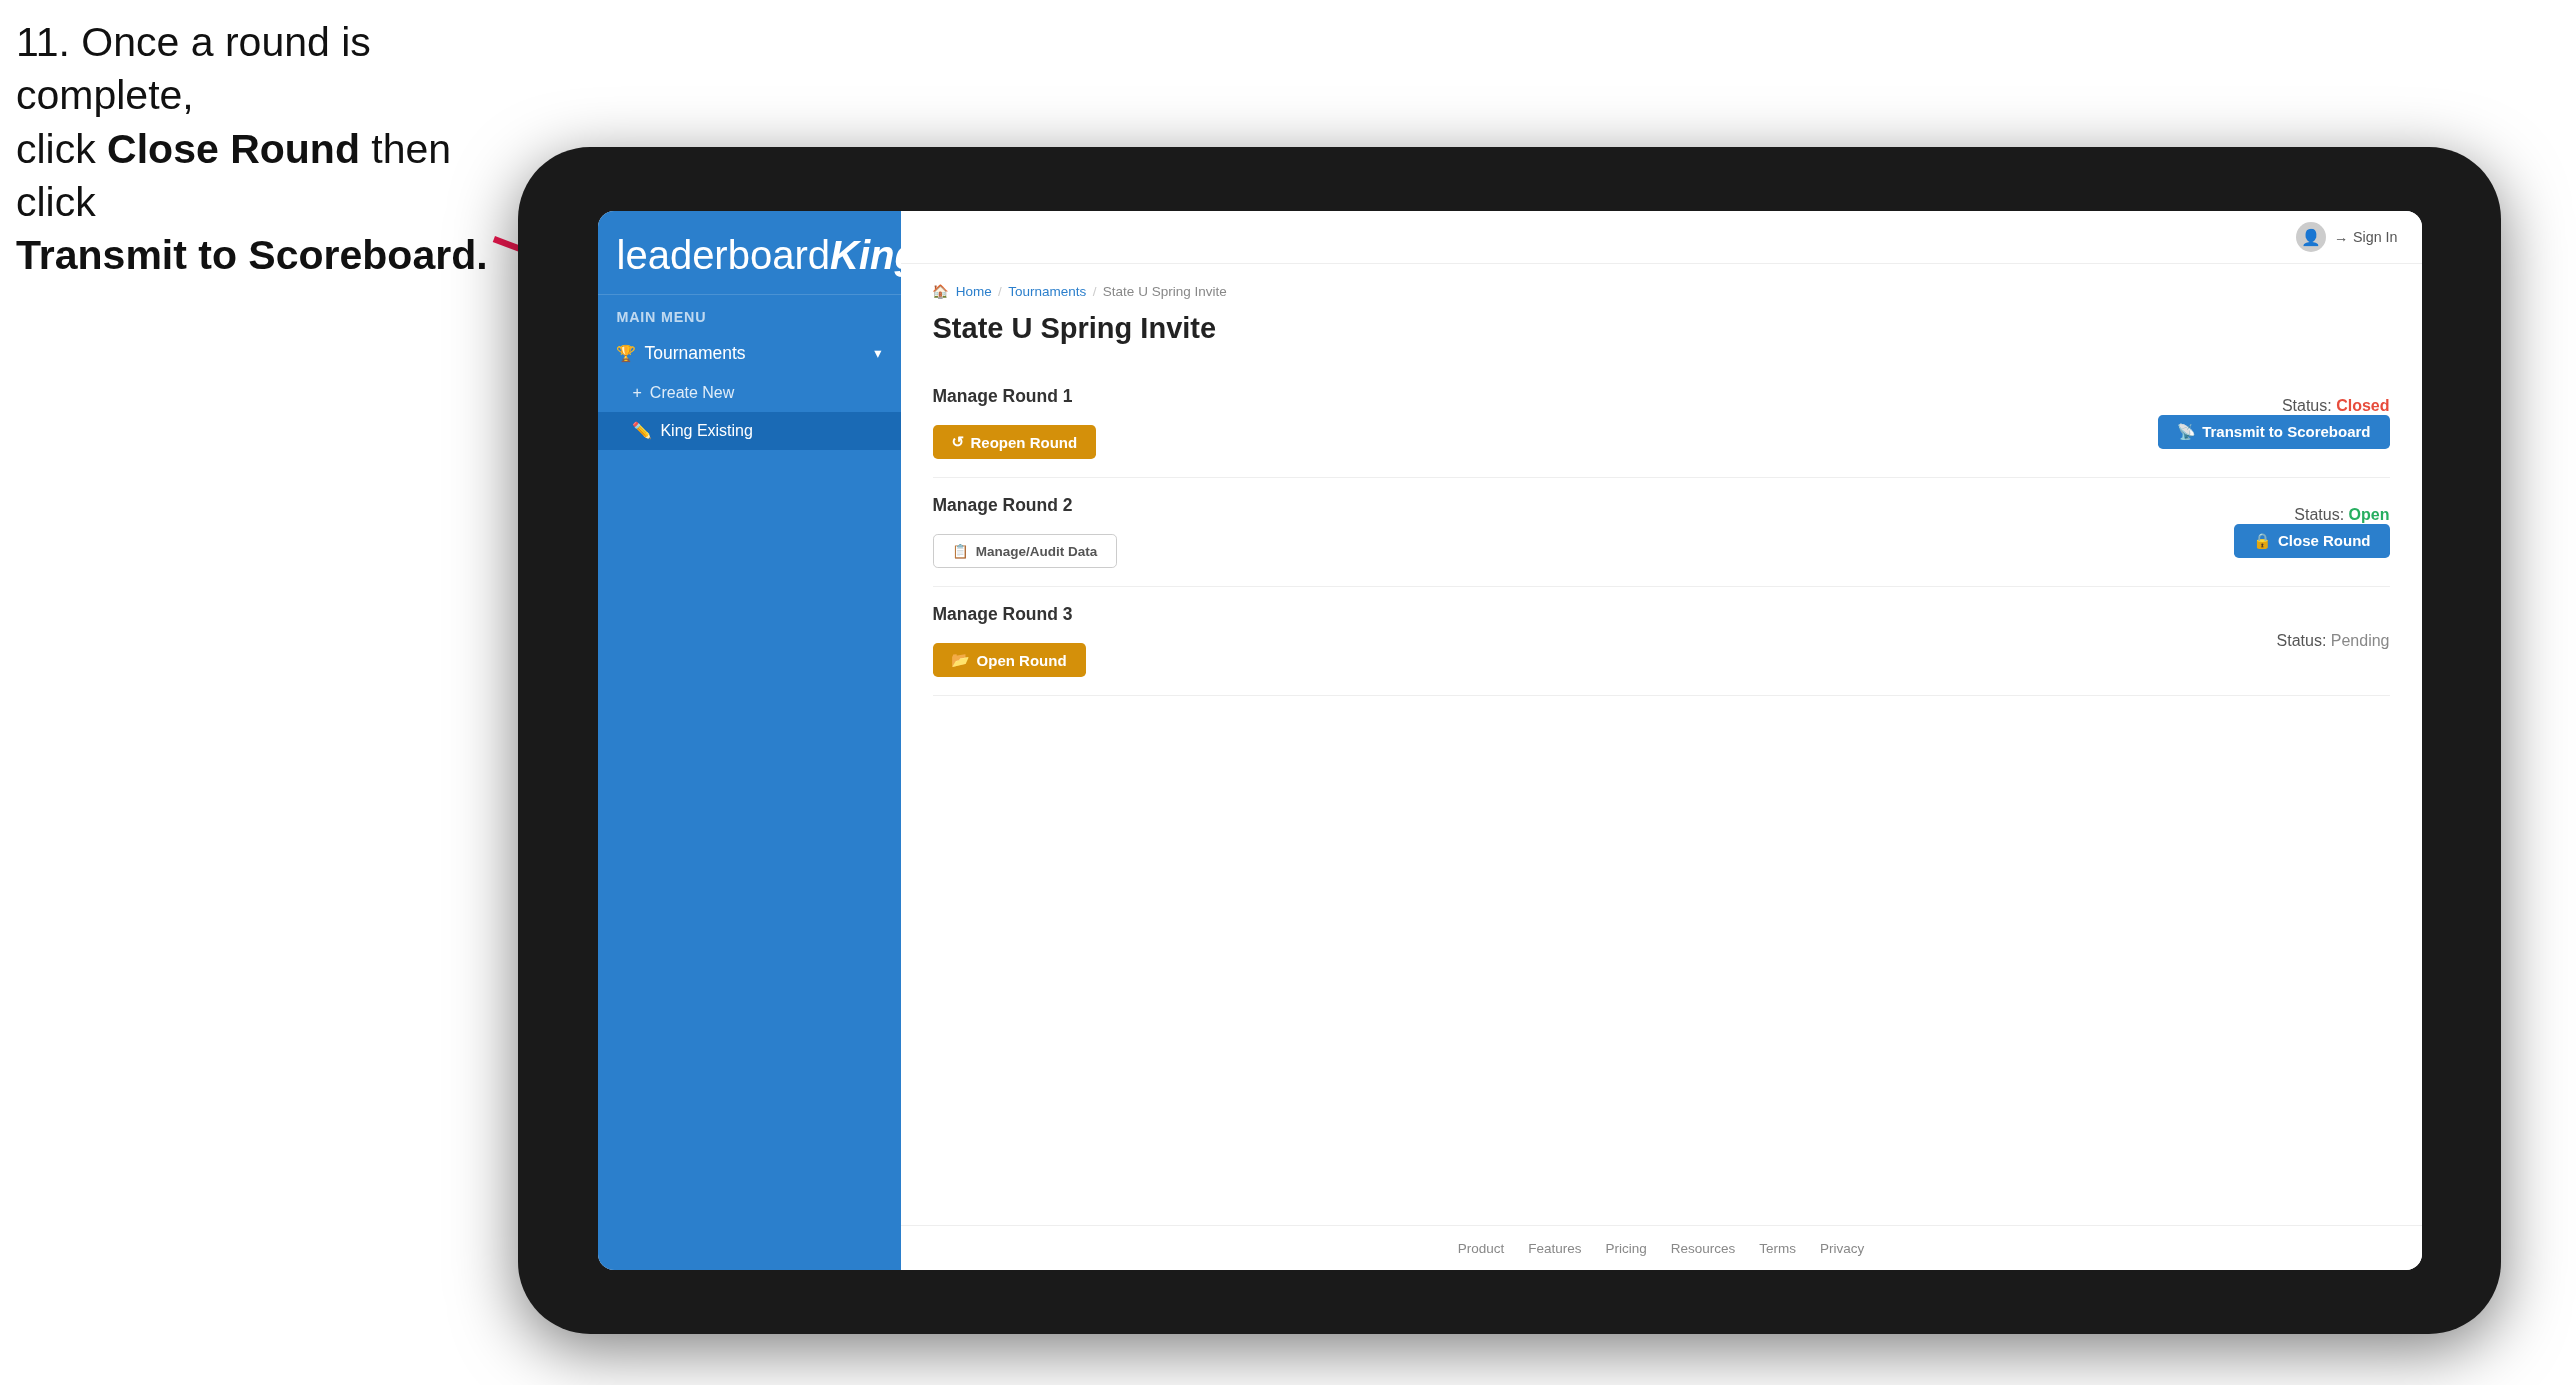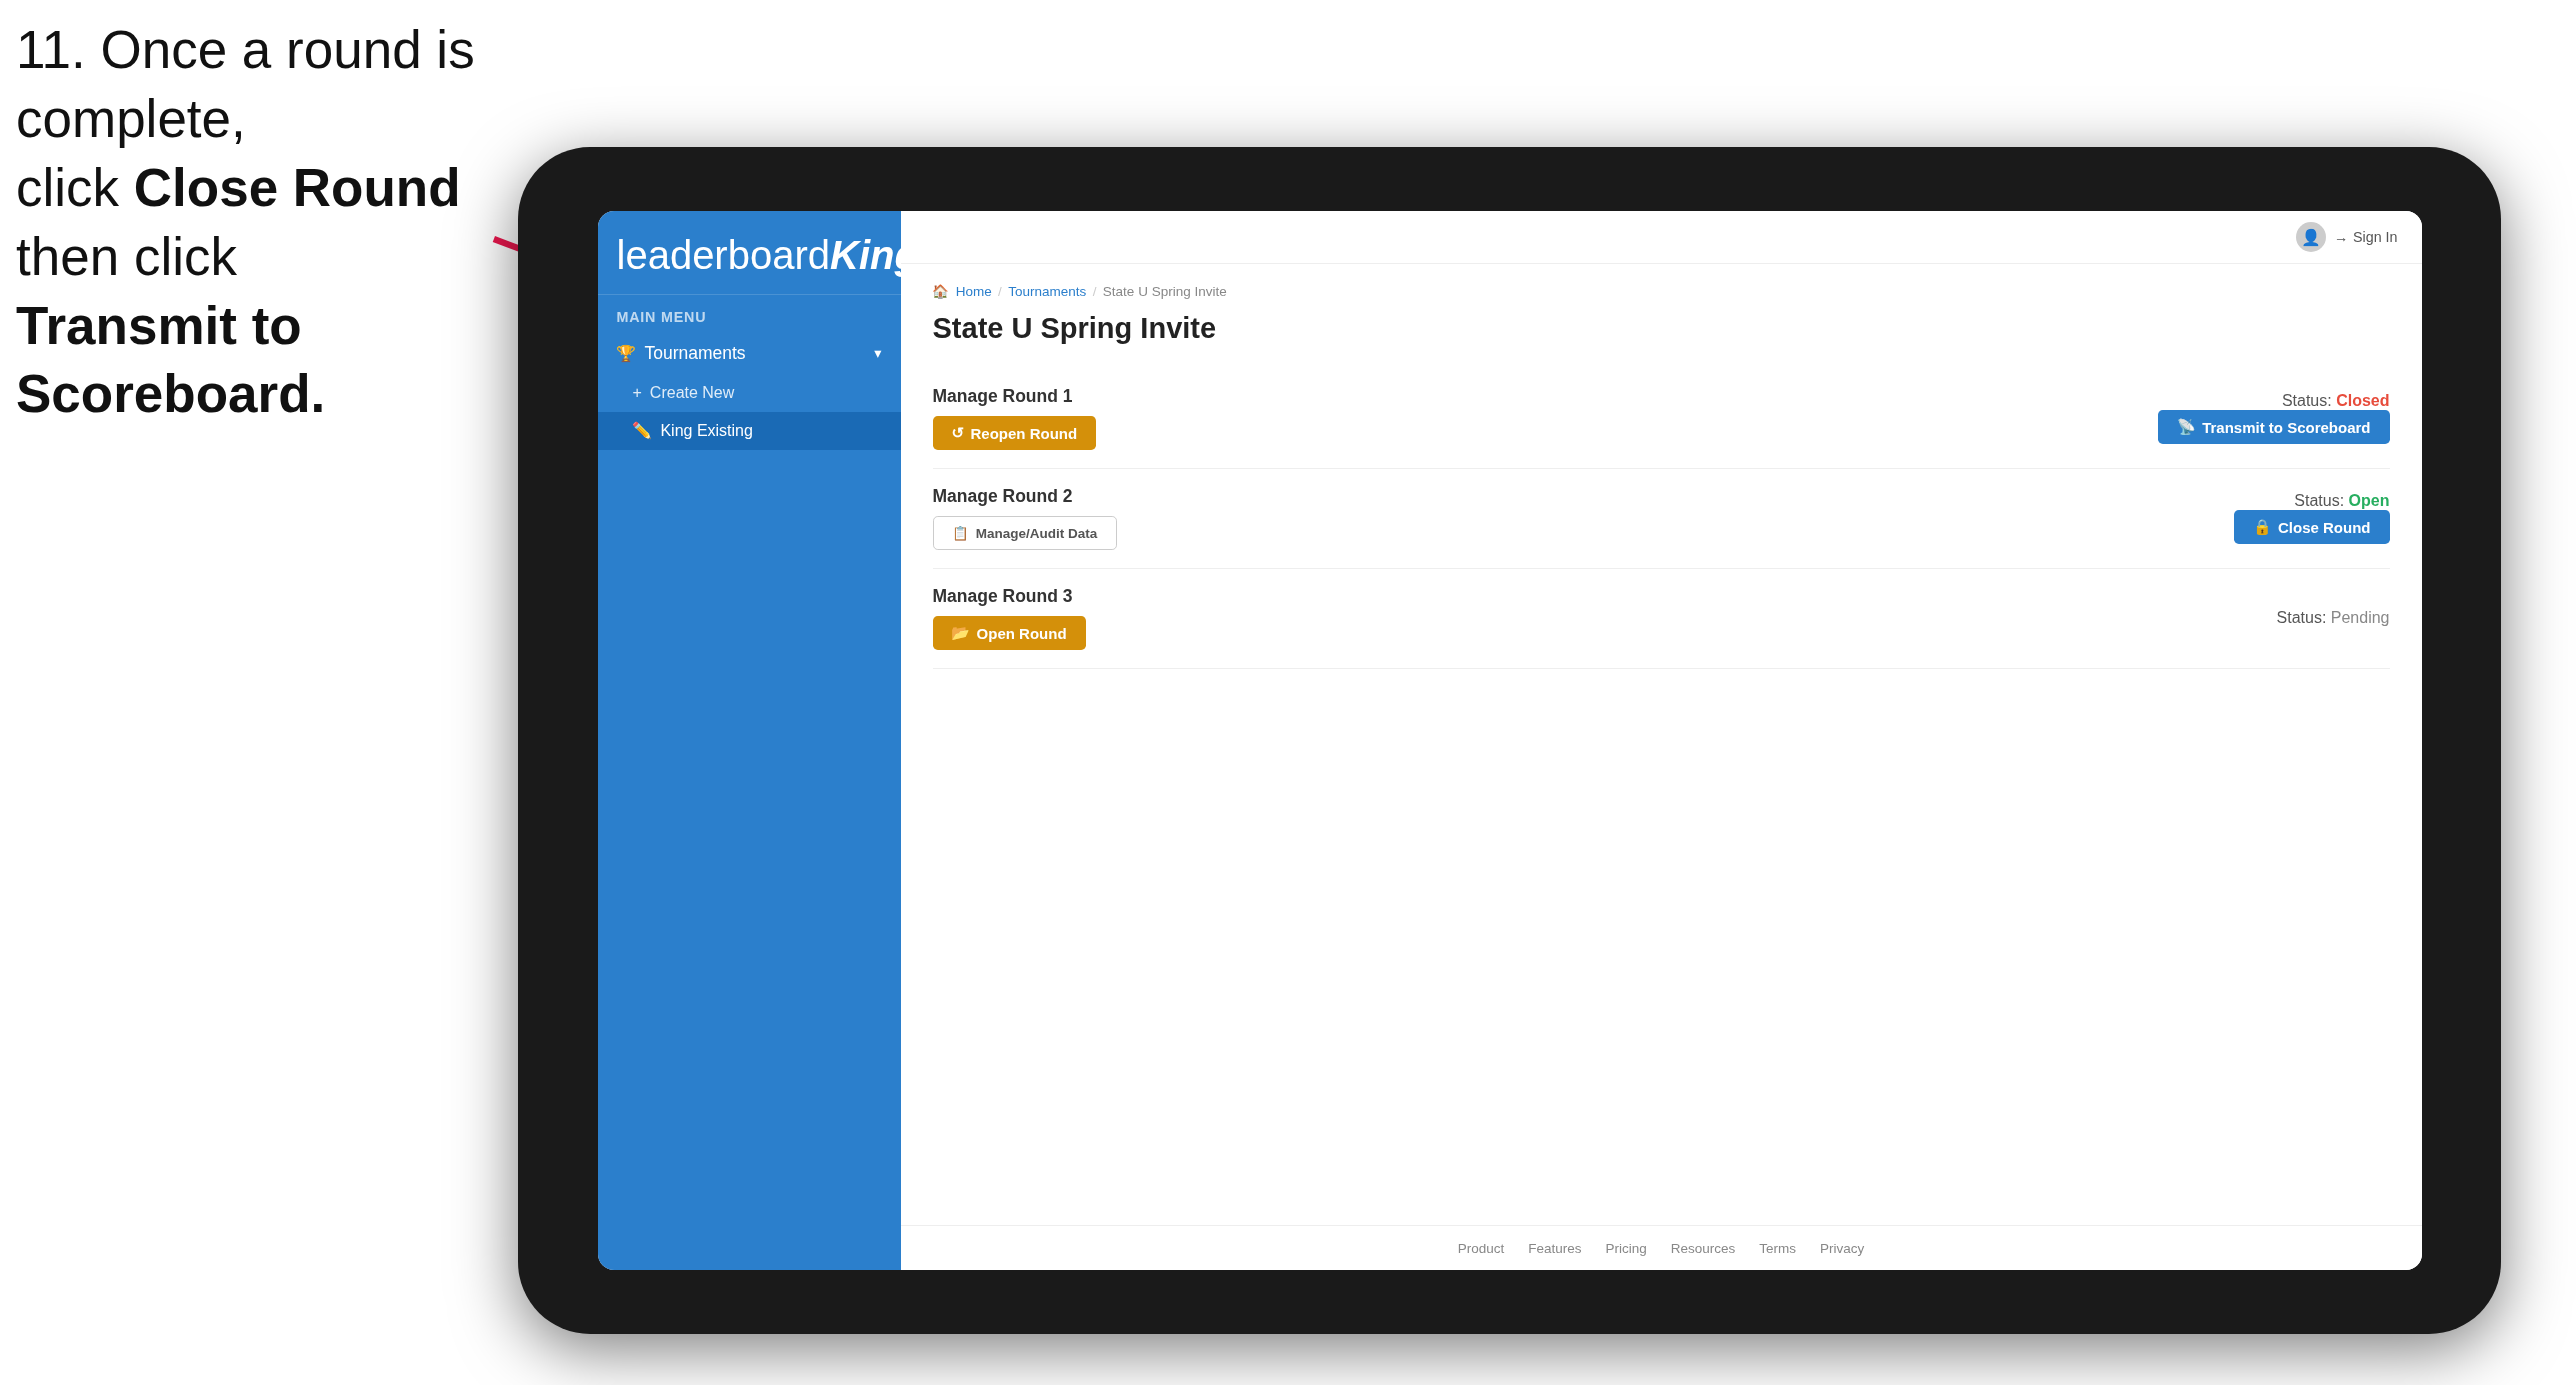--- a/index.html
+++ b/index.html
@@ -10,21 +10,21 @@
       height: 1386px;
       position: relative;
       overflow: hidden;
     }
 
     
     .instruction-text {
       position: absolute;
       top: 16px;
       left: 16px;
-      font-size: 53px;
+      font-size: 41px;
       line-height: 1.3;
       color: #111;
       max-width: 526px;
     }
     .instruction-text strong {
       font-weight: 800;
     }
 
     
     .arrow-overlay {
@@ -199,21 +199,21 @@
     .round-row {
       display: flex;
       align-items: center;
       justify-content: space-between;
       padding: 17.5px 0;
       border-bottom: 0.8px solid #eee;
     }
     .round-left {
       display: flex;
       flex-direction: column;
-      gap: 9px;
+      gap: 18px;
     }
     .round-title {
       font-size: 17.5px;
       font-weight: 600;
       color: #333;
     }
     .round-right {
       display: flex;
       flex-direction: column;
       align-items: flex-end;

